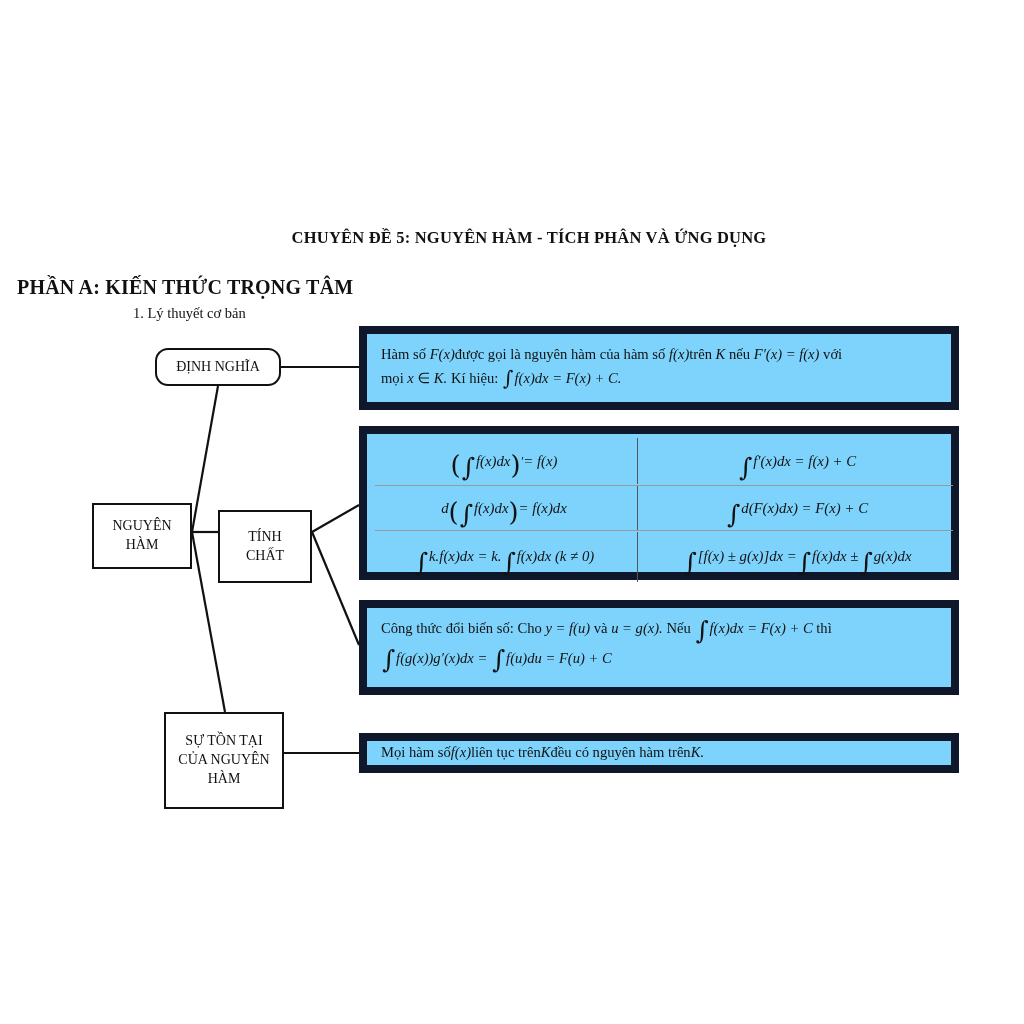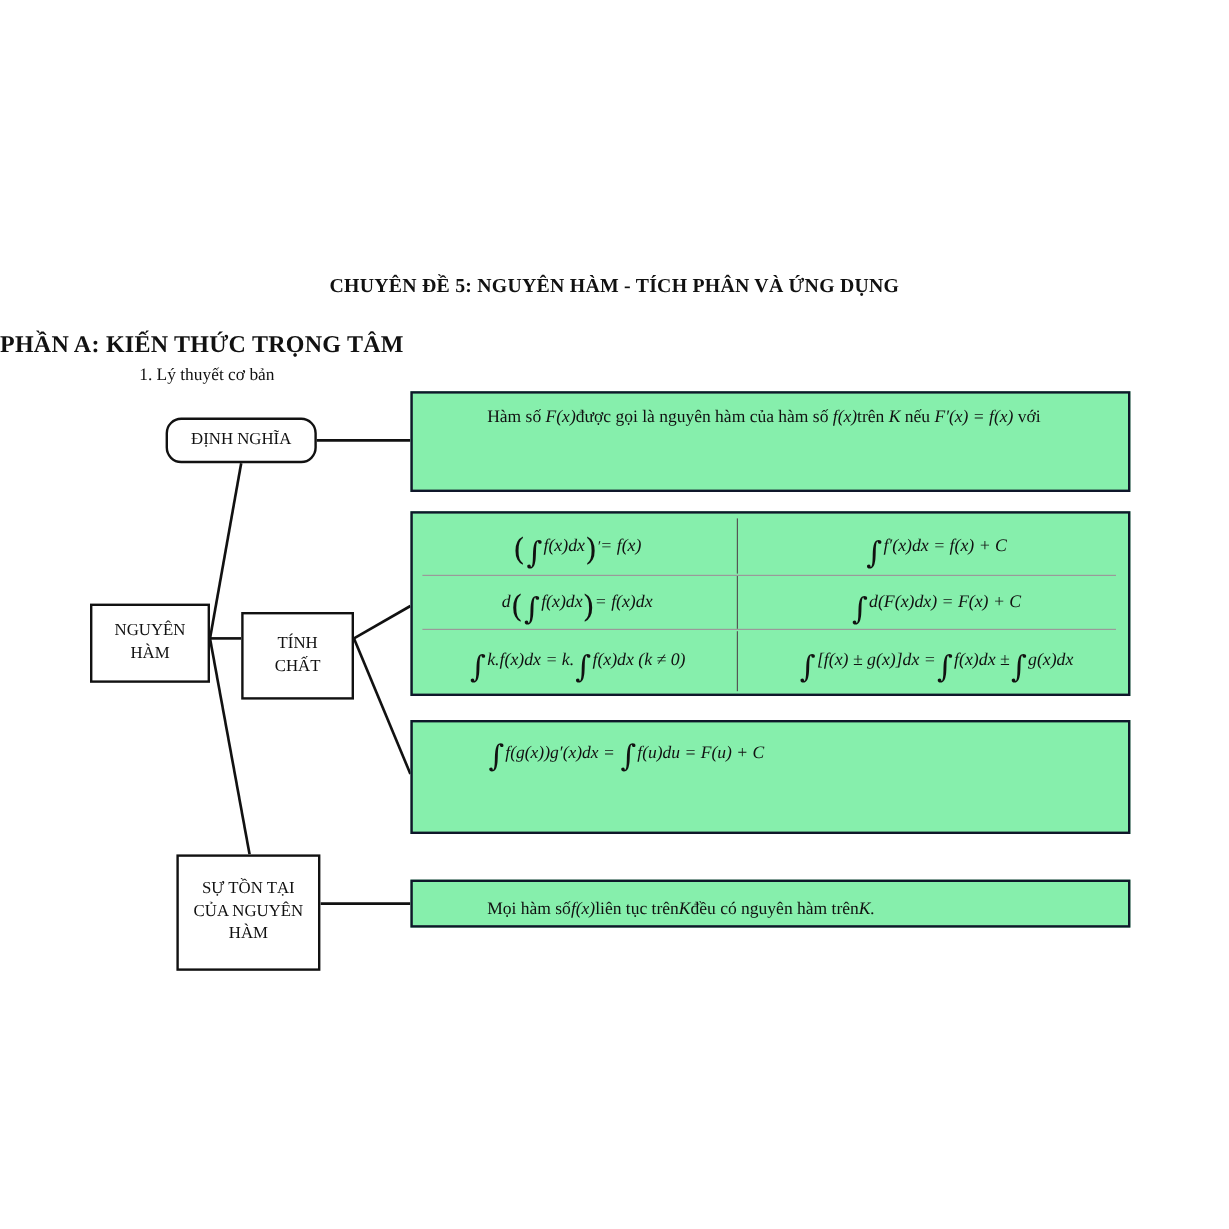--- a/index.html
+++ b/index.html
@@ -11,21 +11,21 @@
     width: 1024px;
     height: 1024px;
     position: relative;
     font-family: "Liberation Serif", "DejaVu Serif", serif;
     color: #111111;
     overflow: hidden;
   }
 
   #canvas {
     position: absolute;
-    left: 0; top: 0;
+    left: 17px; top: 0;
     width: 876px;
     height: 1024px;
   }
 
   
   .title-main {
     position: absolute;
     left: 0; top: 228px;
     width: 1024px;
     text-align: center;
@@ -73,25 +73,24 @@
     z-index: 3;
   }
   #node-dinh-nghia { left: 138px; top: 348px; width: 126px; height: 38px; border-radius: 13px; }
   #node-nguyen-ham { left: 75px;  top: 503px; width: 100px; height: 66px; align-items: center; }
   #node-tinh-chat  { left: 201px; top: 496px; width: 94px;  height: 73px; margin-top: 14px; }
   #node-su-ton-tai { left: 147px; top: 712px; width: 120px; height: 97px; }
 
   
   .cbox {
     position: absolute;
-    border: 2px solid #0f172a;
-    background: #86efac;
+    border: 8px solid #0f172a;
+    background: #7dd3fc;
     box-sizing: border-box;
     z-index: 3;
-    padding-left: 48px;
   }
   #box-definition   { left: 342px; top: 326px; width: 600px; height: 84px; }
   #box-properties   { left: 342px; top: 426px; width: 600px; height: 154px; }
   #box-substitution { left: 342px; top: 600px; width: 600px; height: 95px; }
   #box-existence    { left: 342px; top: 733px; width: 600px; height: 40px; }
 
   .cbox-text {
     padding: 9px 14px 0 14px;
     font-size: 14.6px;
     line-height: 1.62;
@@ -233,20 +232,23 @@
       <div>CỦA NGUYÊN</div>
       <div>HÀM</div>
     </div>
   </div>
 
   <div class="cbox" id="box-definition">
     <div class="cbox-text">
       <div>
         <span>Hàm số </span><span class="m">F(x)</span><span>được gọi là nguyên hàm của hàm số </span><span class="m">f(x)</span><span>trên </span><span class="m">K</span><span> nếu </span><span class="m">F</span><span class="prime">′</span><span class="m">(x) = </span><span class="m">f(x)</span><span> với</span>
       </div>
+      <div>
+        <span>mọi </span><span class="m">x</span><span class="mu"> ∈ </span><span class="m">K.</span><span> Kí hiệu: </span><span class="intg-sm">∫</span><span class="m">f(x)dx = F(x) + C.</span>
+      </div>
     </div>
   </div>
 
   <div class="cbox" id="box-properties">
     <div class="ptable">
 
       <div class="hrule hrule1"></div>
       <div class="hrule hrule2"></div>
       <div class="vrule vrule-a"></div>
       <div class="vrule vrule-b"></div>
@@ -299,20 +301,23 @@
             <span class="intg">∫</span>
             <span class="m">g(x)dx</span>
         </div>
       </div>
 
     </div>
   </div>
 
   <div class="cbox" id="box-substitution">
     <div class="cbox-text">
+      <div>
+        <span>Công thức đổi biến số: Cho </span><span class="m">y = f(u)</span><span> và </span><span class="m">u = g(x).</span><span> Nếu </span><span class="intg">∫</span><span class="m">f(x)dx = F(x) + C</span><span> thì</span>
+      </div>
       <div style="margin-top:6px;">
         <span class="intg">∫</span><span class="m">f(g(x))g</span><span class="prime">′</span><span class="m">(x)dx = </span><span class="intg">∫</span><span class="m">f(u)du = F(u) + C</span>
       </div>
     </div>
   </div>
 
   <div class="cbox" id="box-existence">
     <div class="cbox-text">
       <span>Mọi hàm số </span>
         <span class="m">f(x)</span>

